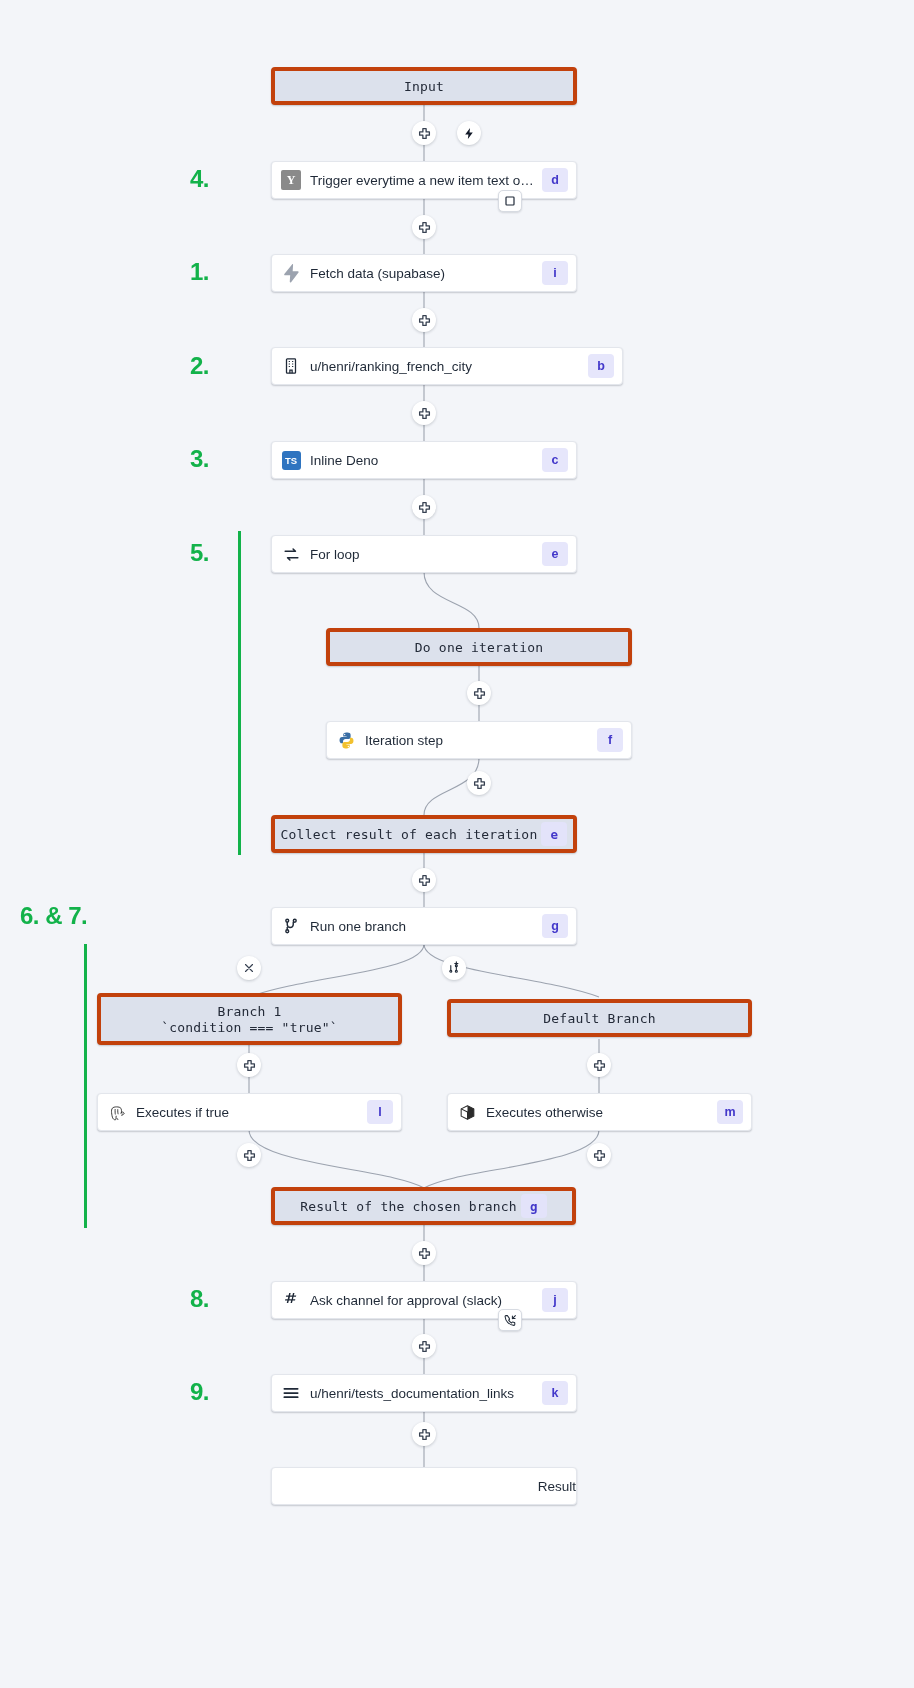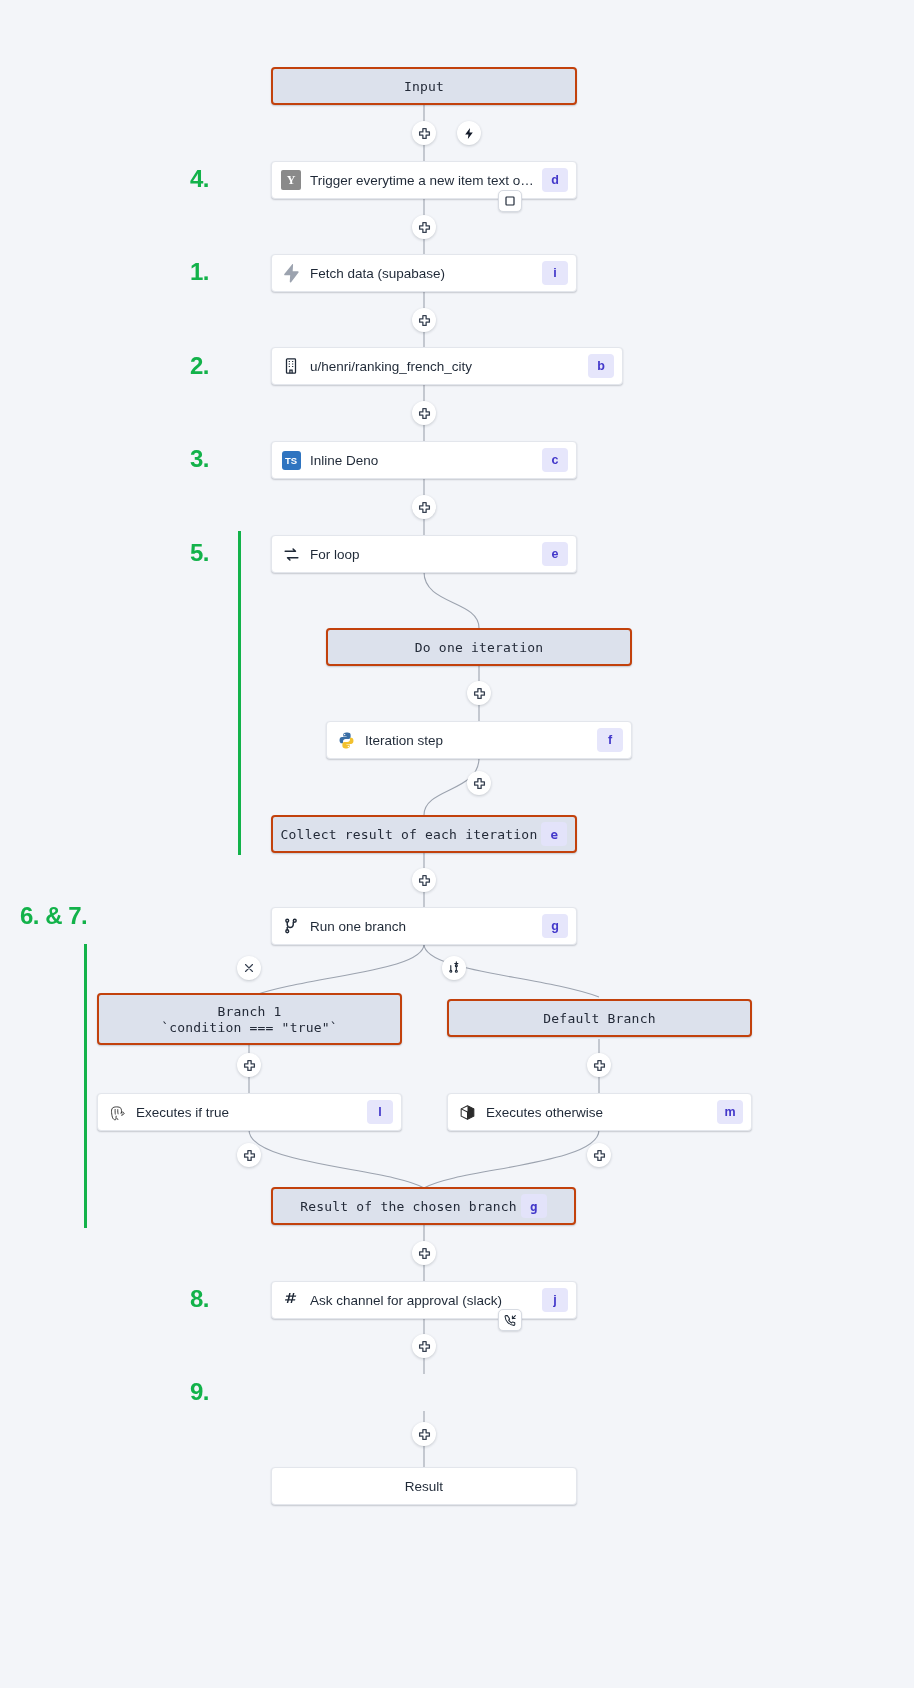--- a/index.html
+++ b/index.html
@@ -29,21 +29,21 @@
   
   .node.mod {
     background:#ffffff;
     border:1px solid #e3e6ec;
     height:38px;
     padding:0 8px;
   }
   
   .node.virt {
     background:#dce1ec;
-    border:2px solid #c2410c;
+    border:4px solid #c2410c;
     height:38px;
     justify-content:center;
     font-family:"DejaVu Sans Mono","Liberation Mono",monospace;
     font-size:13px;
     color:#232a38;
     letter-spacing:.2px;
   }
   .node.virt.tall { height:52px; flex-direction:column; justify-content:center; gap:1px; }
   .node.plain {
     background:#ffffff;
@@ -417,24 +417,33 @@
       <path d="M6.5 3h-3a1.5 1.5 0 00-1.5 1.6C2.4 13 9.9 20.5 18.3 21a1.5 1.5 0 001.6-1.5v-3a1 1 0 00-.8-1l-3.2-.6a1 1 0 00-1 .4l-1 1.3a13 13 0 01-5.4-5.4l1.3-1a1 1 0 00.4-1L8.6 6a1 1 0 00-1-.8z"></path>
     </svg>
   </div>
 
   <div class="handle" style="left:412px; top:1334px;">
     <svg width="13" height="13" viewBox="0 0 24 24" fill="none" stroke="#374151" stroke-width="2.4" stroke-linecap="round" stroke-linejoin="round">
         <path d="M9 3h6v6h6v6h-6v6H9v-6H3V9h6z"></path>
       </svg>
   </div>
 
+  <div class="node mod" style="left:271px; top:1374px; width:306px;">
+    <span class="ico">
+      <svg width="20" height="20" viewBox="0 0 24 24" fill="none" stroke="#1f2937" stroke-width="2.1" stroke-linecap="round">
+        <path d="M4 7h16M4 12h16M4 17h16"></path>
+      </svg>
+    </span>
+    <span class="lbl">u/henri/tests_documentation_links</span>
+    <span class="badge">k</span>
+  </div>
 
   <div class="handle" style="left:412px; top:1422px;">
     <svg width="13" height="13" viewBox="0 0 24 24" fill="none" stroke="#374151" stroke-width="2.4" stroke-linecap="round" stroke-linejoin="round">
         <path d="M9 3h6v6h6v6h-6v6H9v-6H3V9h6z"></path>
       </svg>
   </div>
 
-  <div class="node plain" style="left:271px; top:1467px; width:306px;">
+  <div class="node plain" style="left:271px; top:1467px; width:306px;justify-content:flex-end;">
     <span>Result</span>
   </div>
 
 </div>
 
 </body></html>

